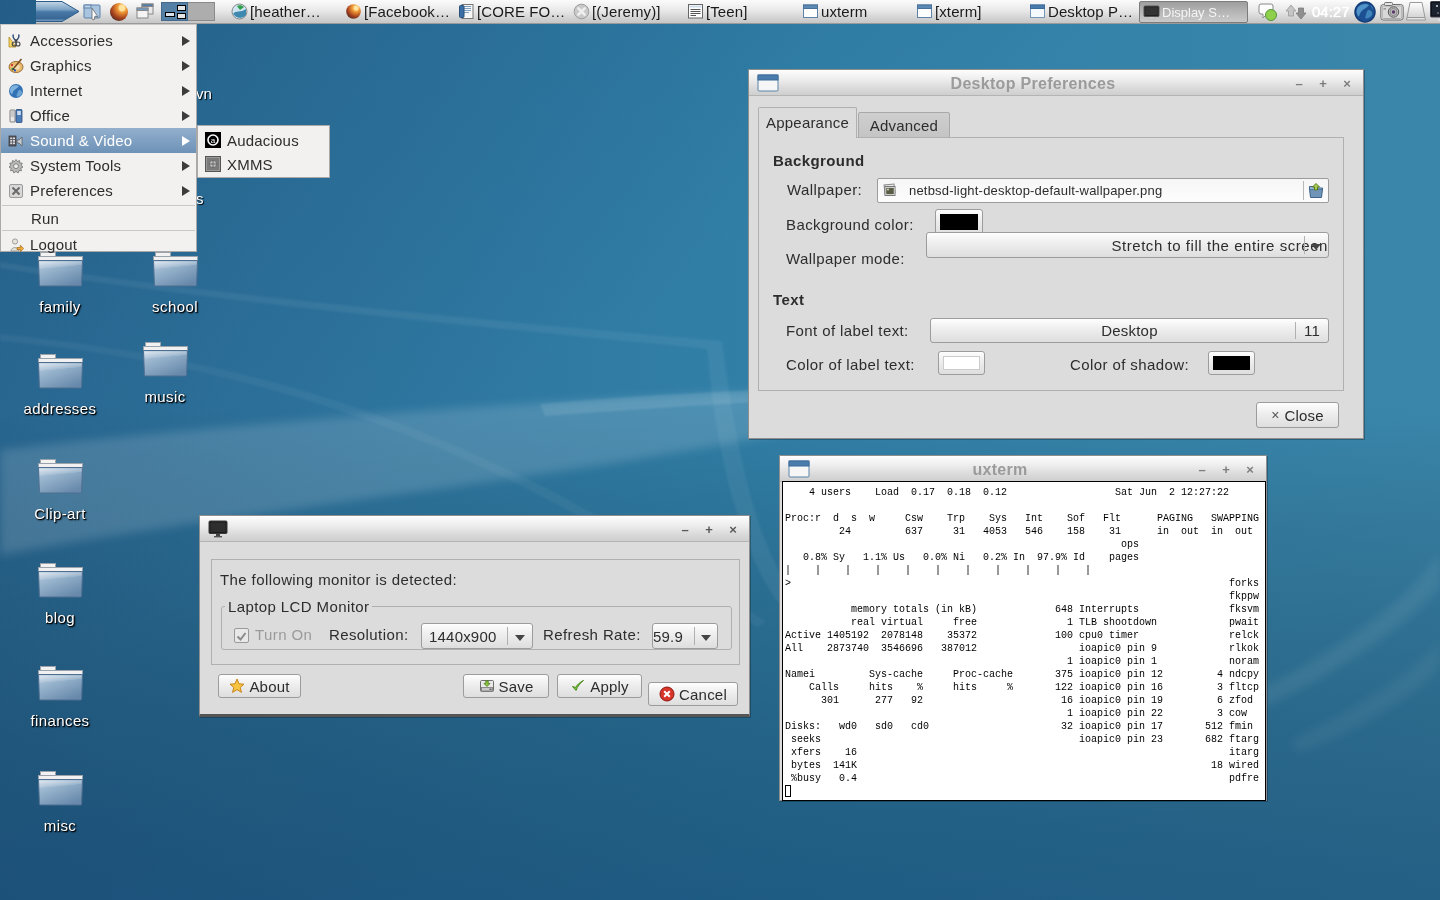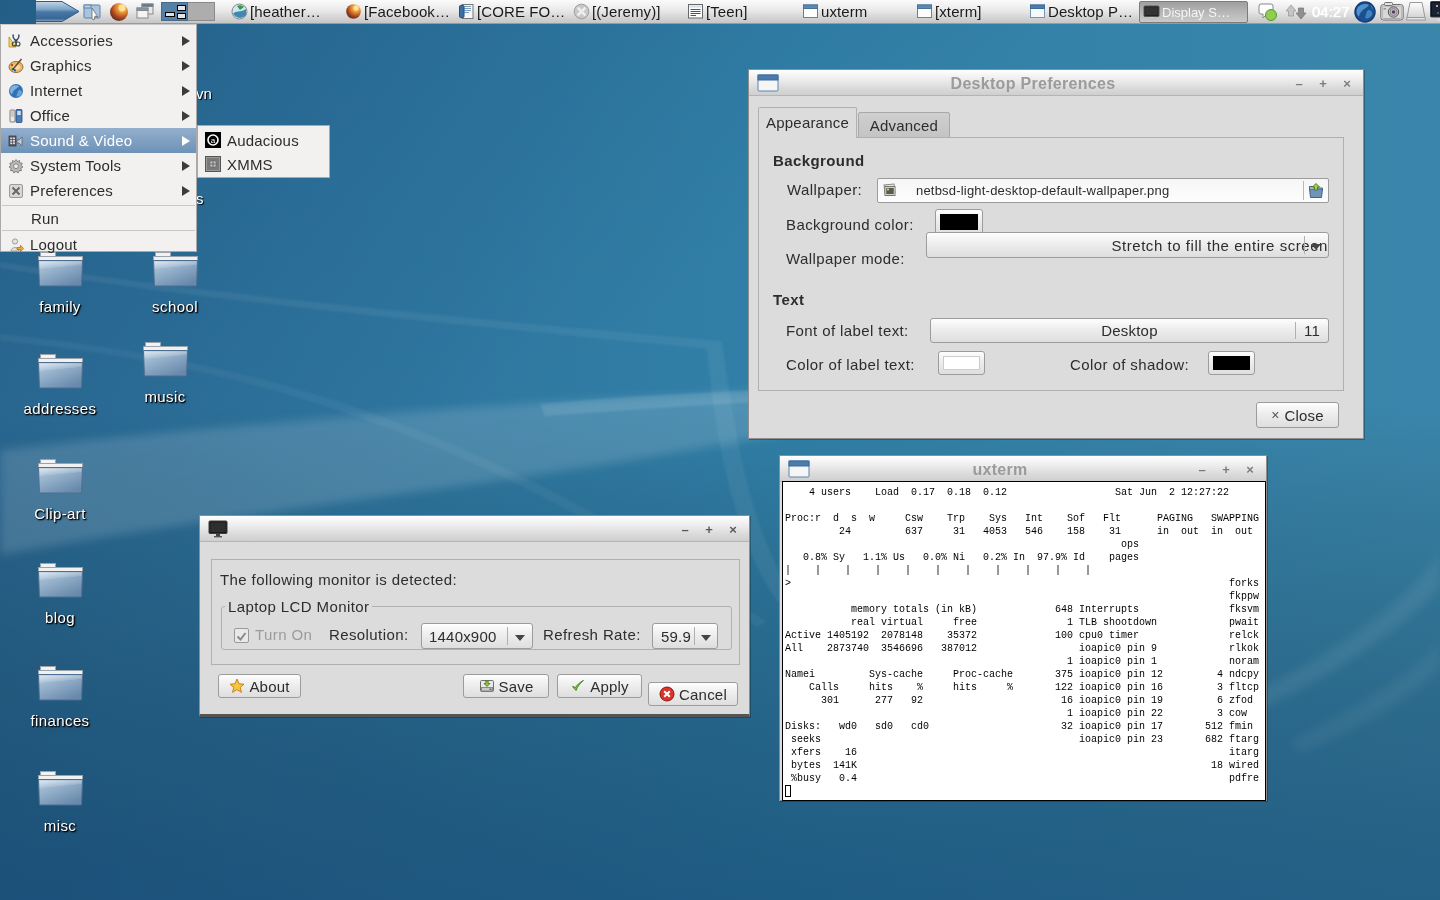--- a/index.html
+++ b/index.html
@@ -417,21 +417,21 @@
     <div class="lbl13" style="left:37px;top:147px">Background color:</div>
     <div class="lbl13" style="left:37px;top:181px">Wallpaper mode:</div>
     <div class="lbl13" style="left:38px;top:112px">Wallpaper:</div>
     <div class="entry" style="left:128px;top:108px;width:452px;height:25px">
       <svg width="16" height="16" viewBox="0 0 16 16" style="margin-left:4px">
           <rect x="2.5" y="1.5" width="10" height="9" fill="#e9e9e9" stroke="#888" transform="rotate(-6 7 6)"></rect>
           <rect x="3" y="3.5" width="10" height="9" fill="#fff" stroke="#777"></rect>
           <rect x="4.2" y="4.7" width="7.6" height="6.6" fill="#5a5d46"></rect>
           <circle cx="6" cy="6.5" r="0.9" fill="#e8e4c8"></circle>
         </svg>
-      <span style="margin-left:18px">netbsd-light-desktop-default-wallpaper.png</span>
+      <span style="margin-left:11px">netbsd-light-desktop-default-wallpaper.png</span>
       <div style="position:absolute;right:24px;top:2px;bottom:2px;width:1px;background:#b8b8b8"></div>
       <svg width="16" height="16" viewBox="0 0 16 16" style="position:absolute;right:4px">
           <path d="M1.5,6 L14.5,6 L13.5,14.5 L2.5,14.5 Z" fill="#6f94b8" stroke="#3f648a"></path>
           <path d="M1.5,6 L1.5,3.5 L6,3.5 L7,5 L14.5,5 L14.5,6" fill="#9ab4cc" stroke="#3f648a"></path>
           <path d="M8,1 L11.5,4.5 L9.5,4.5 L9.5,7.5 L6.5,7.5 L6.5,4.5 L4.5,4.5 Z" fill="#a8cc50" stroke="#5a7a20" transform="translate(0,-0.5)"></path>
         </svg>
     </div>
     <div class="gtkbtn" style="left:186px;top:139px;width:48px;height:26px">
         <div style="width:38px;height:16px;background:#000"></div>
       </div>
@@ -485,21 +485,21 @@
     </div>
     <div class="lbl13" style="left:55px;top:111px;color:#9b9b9b">Turn On</div>
     <div class="lbl13" style="left:129px;top:111px">Resolution:</div>
     <div class="gtkbtn" style="left:221px;top:107px;width:112px;height:26px;justify-content:flex-start">
       <span style="margin-left:7px">1440x900</span>
       <div style="position:absolute;right:24px;top:3px;bottom:3px;width:1px;background:#b0b0b0"></div>
       <div style="position:absolute;right:7px;top:11px;width:0;height:0;border-top:6px solid #444;border-left:5px solid transparent;border-right:5px solid transparent"></div>
     </div>
     <div class="lbl13" style="left:343px;top:111px">Refresh Rate:</div>
     <div class="gtkbtn" style="left:452px;top:107px;width:66px;height:26px;justify-content:flex-start">
-      <span style="margin-left:8px">59.9</span>
+      <span style="margin-left:0">59.9</span>
       <div style="position:absolute;right:22px;top:3px;bottom:3px;width:1px;background:#b0b0b0"></div>
       <div style="position:absolute;right:6px;top:11px;width:0;height:0;border-top:6px solid #444;border-left:5px solid transparent;border-right:5px solid transparent"></div>
     </div>
     <div class="gtkbtn" style="left:18px;top:158px;width:83px;height:24px">
       <svg width="16" height="16" viewBox="0 0 16 16" style="margin-right:4px">
           <path d="M8,1 L10,5.8 L15,6.2 L11.2,9.4 L12.5,14.4 L8,11.6 L3.5,14.4 L4.8,9.4 L1,6.2 L6,5.8 Z" fill="#f9c440" stroke="#c8861a" stroke-width="1"></path>
         </svg>About
     </div>
     <div class="gtkbtn" style="left:263px;top:158px;width:86px;height:24px">
       <svg width="16" height="16" viewBox="0 0 16 16" style="margin-right:4px">

